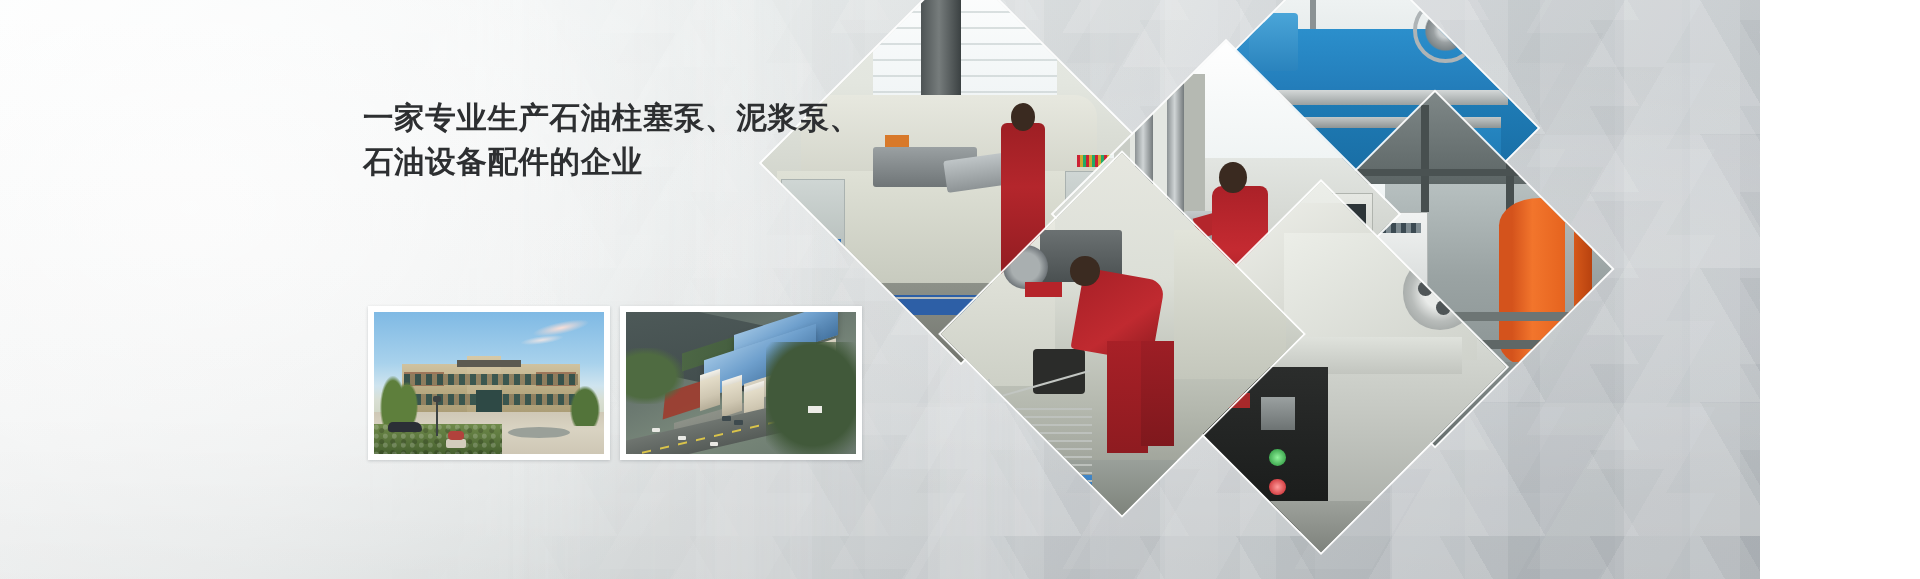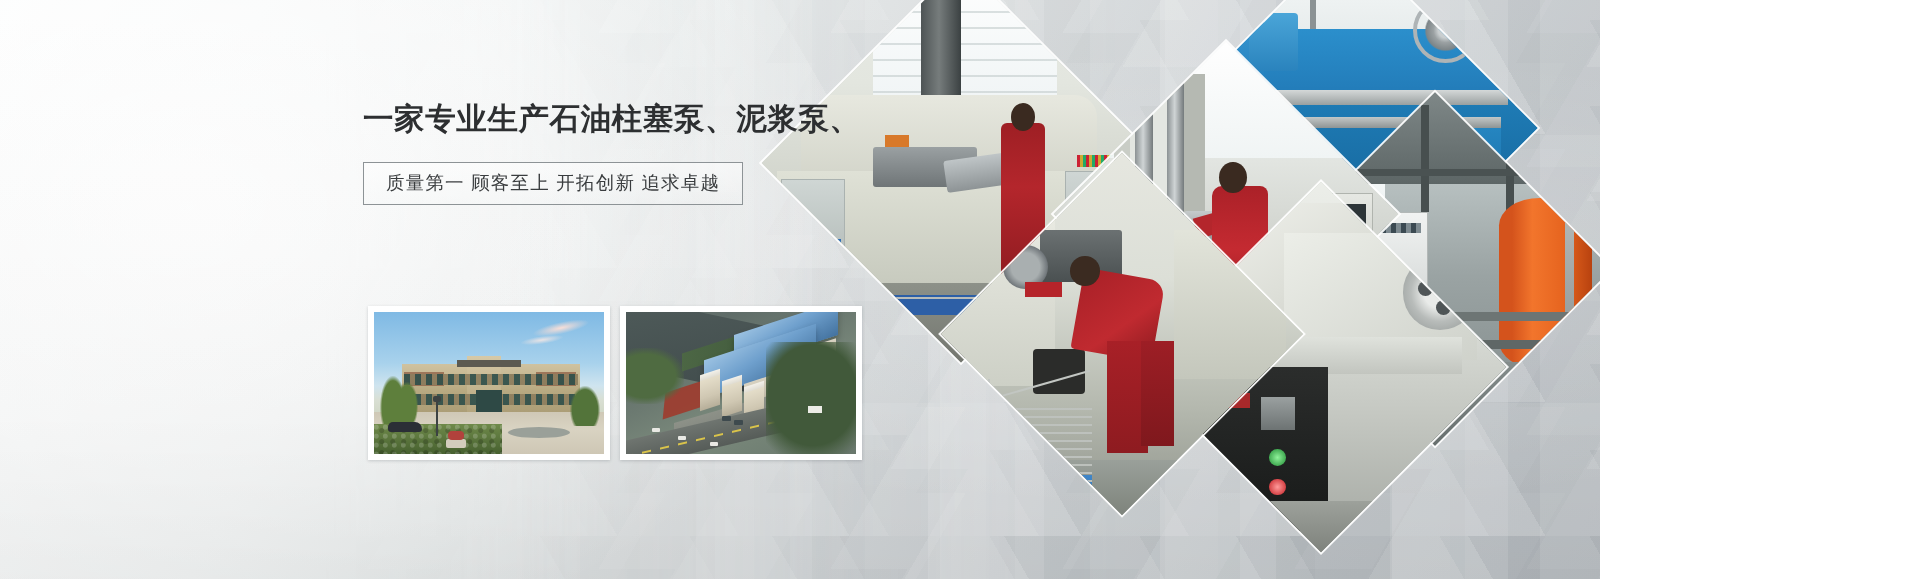--- a/index.html
+++ b/index.html
@@ -5,35 +5,36 @@
 <style>
   * { box-sizing: border-box; margin: 0; padding: 0; }
   html, body {
     width: 1920px; height: 579px;
     overflow: hidden;
     font-family: "Liberation Sans", "DejaVu Sans", sans-serif;
   }
 
   #banner {
     position: relative;
-    width: 1600px; height: 579px;
+    width: 1760px; height: 579px;
     overflow: hidden;
     background:
       linear-gradient(118deg,
         #fbfcfc 0%,
         #f5f7f7 14%,
         #eef1f1 26%,
         #e4e8e8 38%,
         #dcdfe0 48%,
         #d2d6d8 58%,
         #c9cdd0 68%,
         #c2c7ca 77%,
         #bcc1c5 85%,
         #b9bec2 92%,
         #b6bbbf 100%);
+    font-family: Liberation Serif, serif;
   }
 
   
   .facets {
     position: absolute; inset: 0;
     opacity: .55;
     pointer-events: none;
     background-image:
       linear-gradient(60deg, rgba(255,255,255,.30) 0 49.6%, rgba(255,255,255,0) 49.6%),
       linear-gradient(-60deg, rgba(255,255,255,.22) 0 49.6%, rgba(255,255,255,0) 49.6%),
@@ -431,25 +432,23 @@
 
 <div id="banner">
 
   <div class="facets"></div>
   <div class="facets2"></div>
   <div class="bloom"></div>
 
   <div class="copy">
     <div class="headline">
       <span class="ln">一家专业生产石油柱塞泵、泥浆泵、</span>
-    </div>
-
-    <div class="slogan-box">
-      <div class="slogan">质量第一  顾客至上  开拓创新  追求卓越</div>
-    </div>
+      <span class="ln">石油设备配件的企业</span>
+    </div>
+
   </div>
 
   <div class="photo-row">
 
     <div class="photo-frame">
       <div class="photo ph-office">
         <div class="sky-cloud"></div>
         <div class="sky-cloud2"></div>
         <div class="bldg"></div>
         <div class="bldg-mid"></div>

